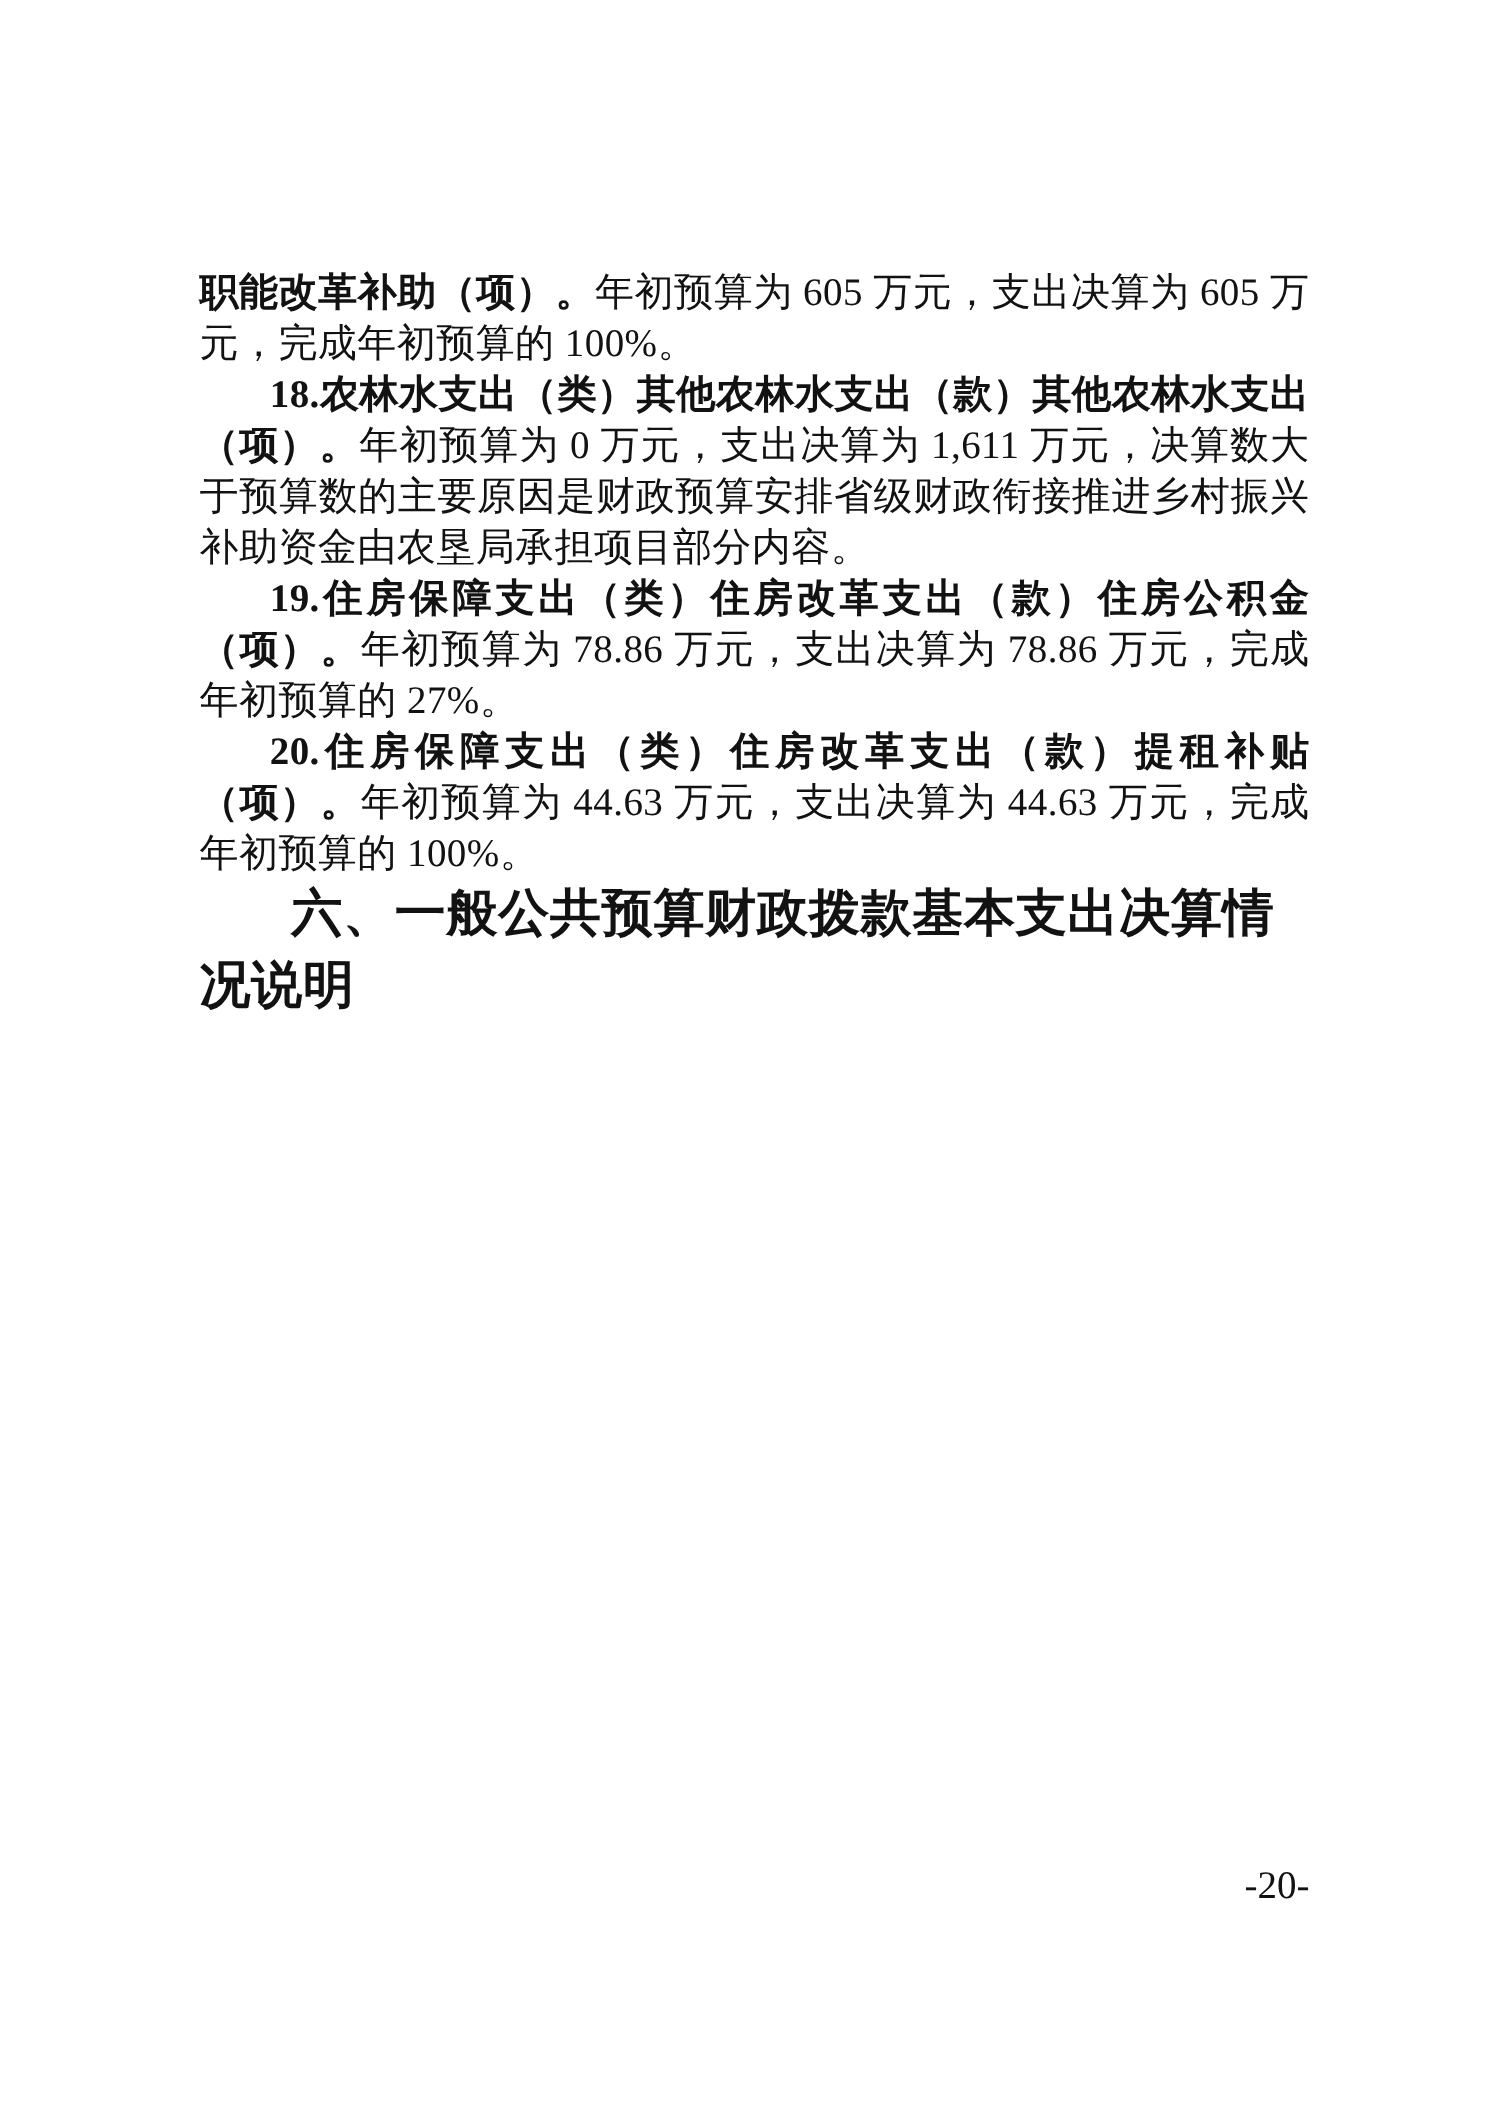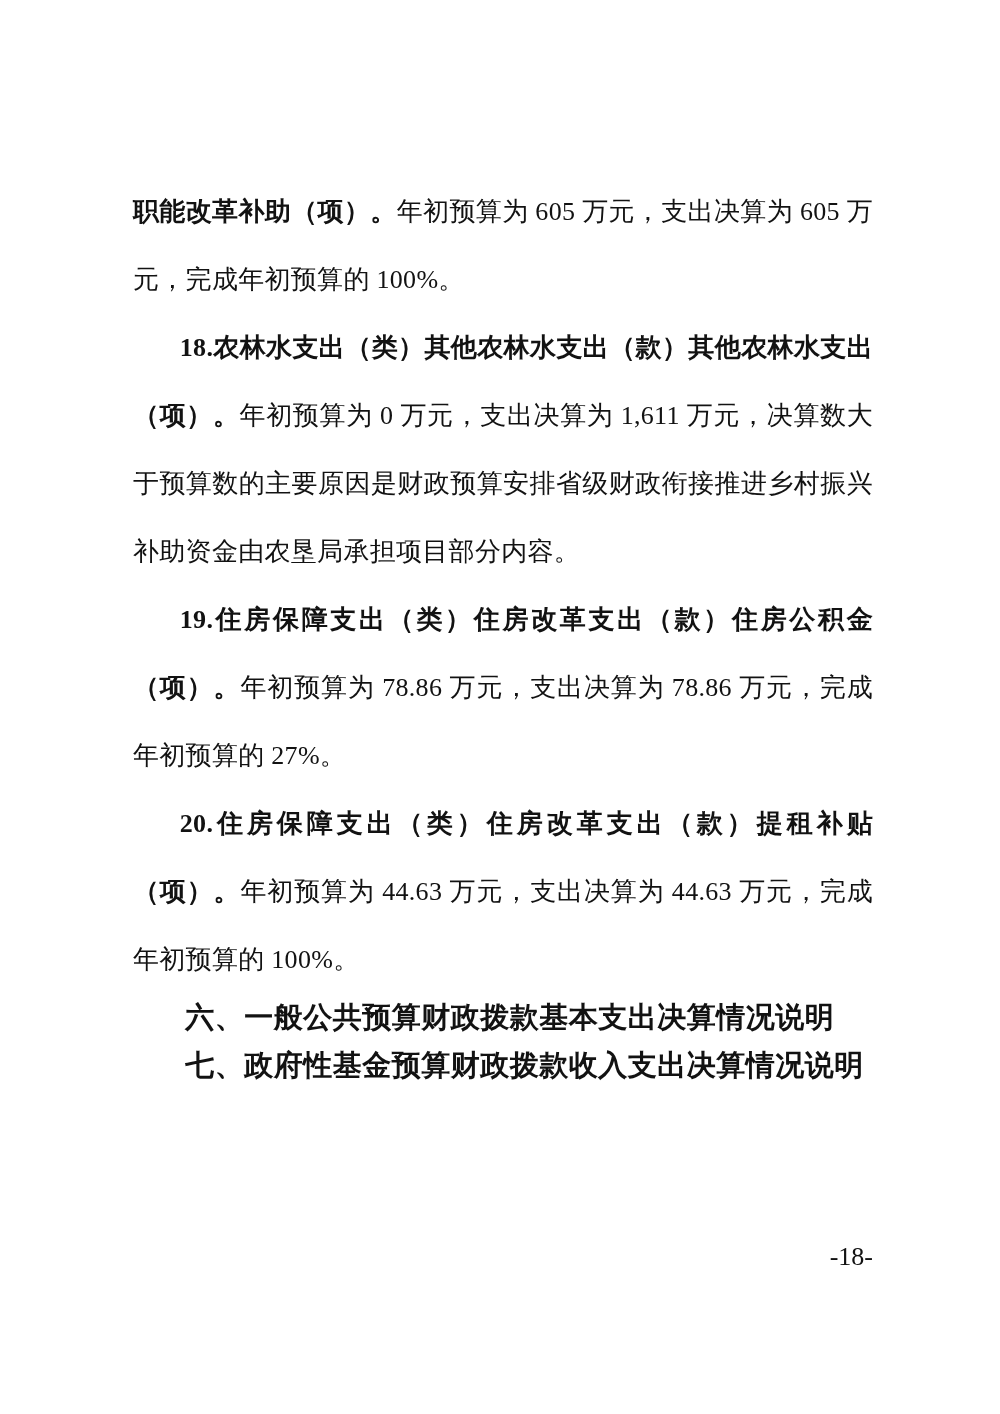--- a/index.html
+++ b/index.html
@@ -18,35 +18,35 @@
   }
   .content {
     position: absolute;
     left: 133px;
     top: 178px;
     width: 740px;
   }
   .para {
     margin: 0;
     font-size: 26px;
-    line-height: 68px;
+    line-height: 34px;
     text-align: justify;
     text-justify: inter-character;
     letter-spacing: 0.3px;
     word-break: break-all;
   }
   .para.indent {
     text-indent: 1.8em;
   }
   .para .lead {
     font-weight: bold;
   }
   .heading {
     margin: 0;
-    font-size: 29px;
+    font-size: 34px;
     line-height: 47.5px;
     font-weight: bold;
     font-family: "Liberation Sans", "DejaVu Sans", sans-serif;
     text-indent: 1.8em;
     letter-spacing: 0.5px;
   }
   .page-number {
     position: absolute;
     left: 133px;
     top: 1242px;
@@ -68,18 +68,17 @@
 
     <p class="para indent"><span class="lead">18.农林水支出（类）其他农林水支出（款）其他农林水支出（项）。</span><span>年初预算为 0 万元，支出决算为 1,611 万元，决算数大于预算数的主要原因是财政预算安排省级财政衔接推进乡村振兴补助资金由农垦局承担项目部分内容。</span></p>
 
     <p class="para indent"><span class="lead">19.住房保障支出（类）住房改革支出（款）住房公积金（项）。</span><span>年初预算为 78.86 万元，支出决算为 78.86 万元，完成年初预算的 27%。</span></p>
 
     <p class="para indent"><span class="lead">20.住房保障支出（类）住房改革支出（款）提租补贴（项）。</span><span>年初预算为 44.63 万元，支出决算为 44.63 万元，完成年初预算的 100%。</span></p>
 
     <h2 class="heading">六、一般公共预算财政拨款基本支出决算情况说明</h2>
 
 
-    <h2 class="heading">七、政府性基金预算财政拨款收入支出决算情况说明</h2>
 
   </div>
 
-  <div class="page-number">-18-</div>
+  <div class="page-number">-20-</div>
 </div>
 
 </body></html>

